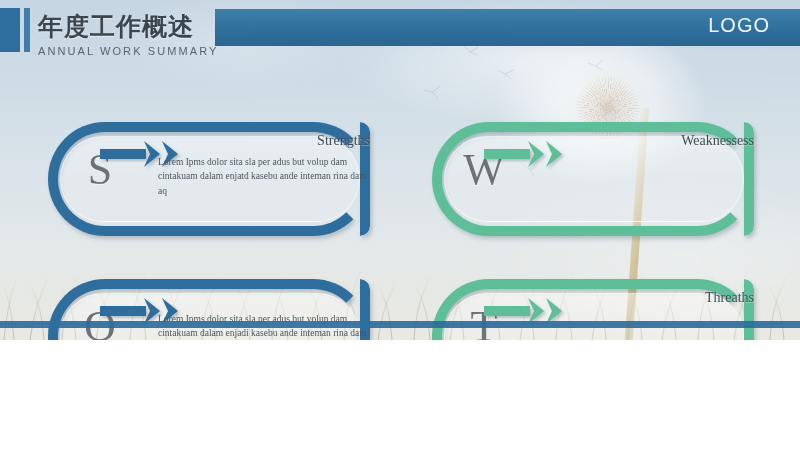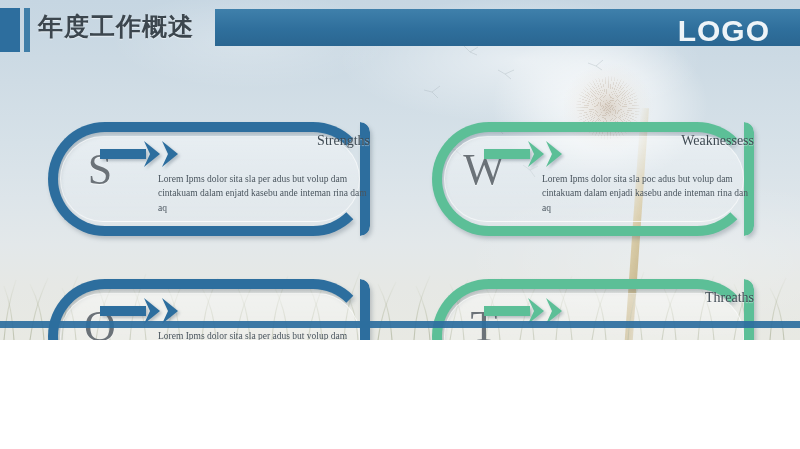--- a/index.html
+++ b/index.html
@@ -110,21 +110,21 @@
     letter-spacing: 2.1px;
     font-family: "Liberation Sans", sans-serif;
   }
   .hdr-band {
     position: absolute; left: 215px; top: 9px;
     width: 585px; height: 37px;
     background: linear-gradient(180deg, #3f80ab 0%, #2f6f9c 55%, #2a6691 100%);
   }
   .hdr-logo {
     position: absolute; right: 30px; top: 14px;
-    font-size: 30px; font-weight: bold;
+    font-size: 20px; font-weight: normal;
     color: #eef4f8;
     letter-spacing: 1px;
     font-family: "Liberation Sans", sans-serif;
   }
 
   
   .card {
     position: absolute;
     width: 322px;
     height: 78px;
@@ -196,21 +196,20 @@
     text-shadow: 0 1px 1px rgba(255,255,255,.5);
   }
   .card-body {
     position: absolute;
     left: 110px; top: 15px;
     width: 215px;
     font-family: "Liberation Serif", "DejaVu Serif", serif;
     font-size: 9.5px;
     line-height: 1.52;
     color: #4a555e;
-    margin-top: 17px;
   }
 
   
   .bottom-bar {
     position: absolute;
     left: 0; bottom: 12px;
     width: 800px; height: 7px;
     background: #2d6e9e;
     opacity: .92;
   }
@@ -296,20 +295,21 @@
       <path d="M770 86 C772 56 778 40 786 24"></path>
         <path d="M784 86 C782 62 778 48 770 34"></path>
     </g>
   </svg>
 
   <div class="header">
     <div class="hdr-block"></div>
     <div class="hdr-bar"></div>
     <div class="hdr-band"></div>
     <div class="hdr-title">年度工作概述</div>
+    <div class="hdr-sub">ANNUAL WORK SUMMARY</div>
     <div class="hdr-logo">LOGO</div>
   </div>
 
   <div class="card card-tl" style="--accent:#2d6e9e">
     <div class="ring"></div>
     <div class="inner"></div>
     <div class="letter">S</div>
     <svg class="arrow" viewBox="0 0 92 26">
       <path d="M0 8 H46 V18 H0 Z" fill="#2d6e9e"></path>
       <path d="M44 0 L60 13 L44 26 L50 13 Z" fill="#2d6e9e"></path>
@@ -322,21 +322,20 @@
   <div class="card card-tr" style="--accent:#5cbf97">
     <div class="ring"></div>
     <div class="inner"></div>
     <div class="letter">W</div>
     <svg class="arrow" viewBox="0 0 92 26">
       <path d="M0 8 H46 V18 H0 Z" fill="#5cbf97"></path>
       <path d="M44 0 L60 13 L44 26 L50 13 Z" fill="#5cbf97"></path>
       <path d="M62 0 L78 13 L62 26 L68 13 Z" fill="#5cbf97"></path>
     </svg>
     <div class="card-title">Weaknessess</div>
-    <div class="card-body">Lorem Ipms dolor sita sla poc adus  but volup dam cintakuam dalam enjadi kasebu ande inteman rina dan aq</div>
   </div>
 
   <div class="card card-bl" style="--accent:#2d6e9e">
     <div class="ring"></div>
     <div class="inner"></div>
     <div class="letter">O</div>
     <svg class="arrow" viewBox="0 0 92 26">
       <path d="M0 8 H46 V18 H0 Z" fill="#2d6e9e"></path>
       <path d="M44 0 L60 13 L44 26 L50 13 Z" fill="#2d6e9e"></path>
       <path d="M62 0 L78 13 L62 26 L68 13 Z" fill="#2d6e9e"></path>

